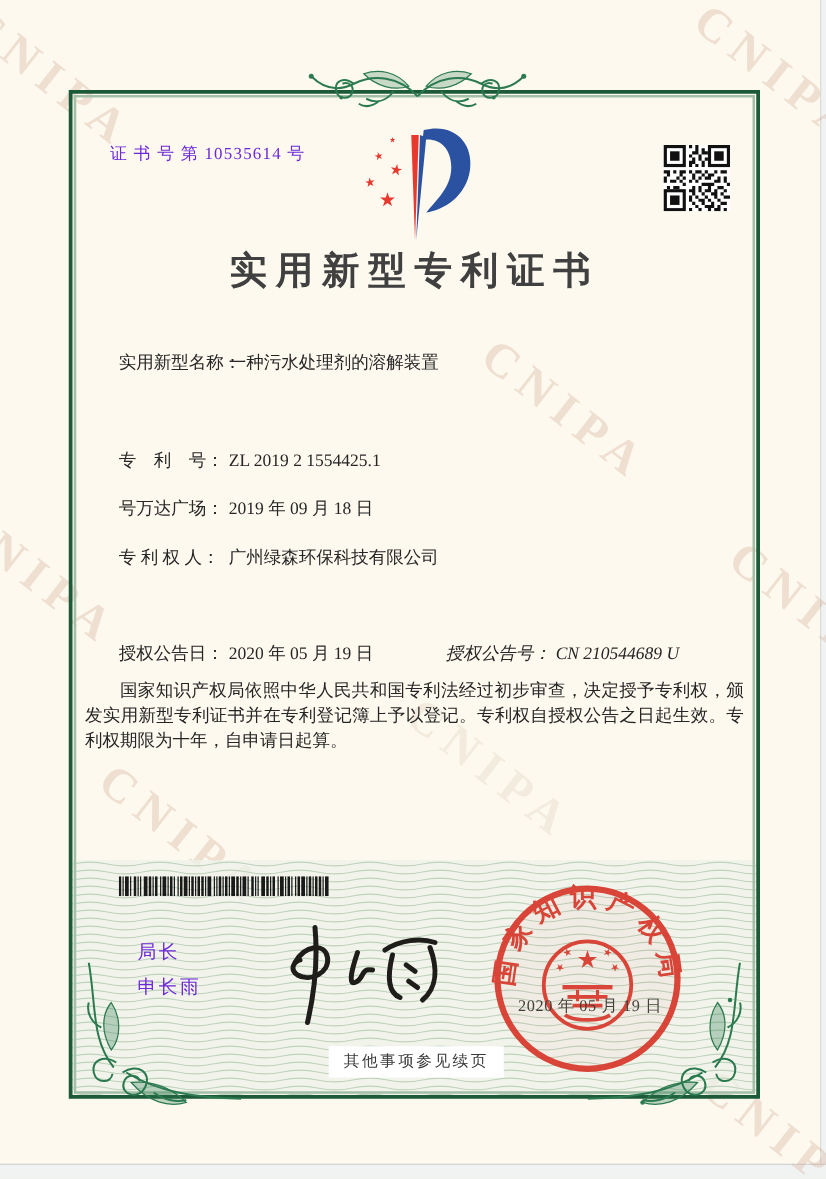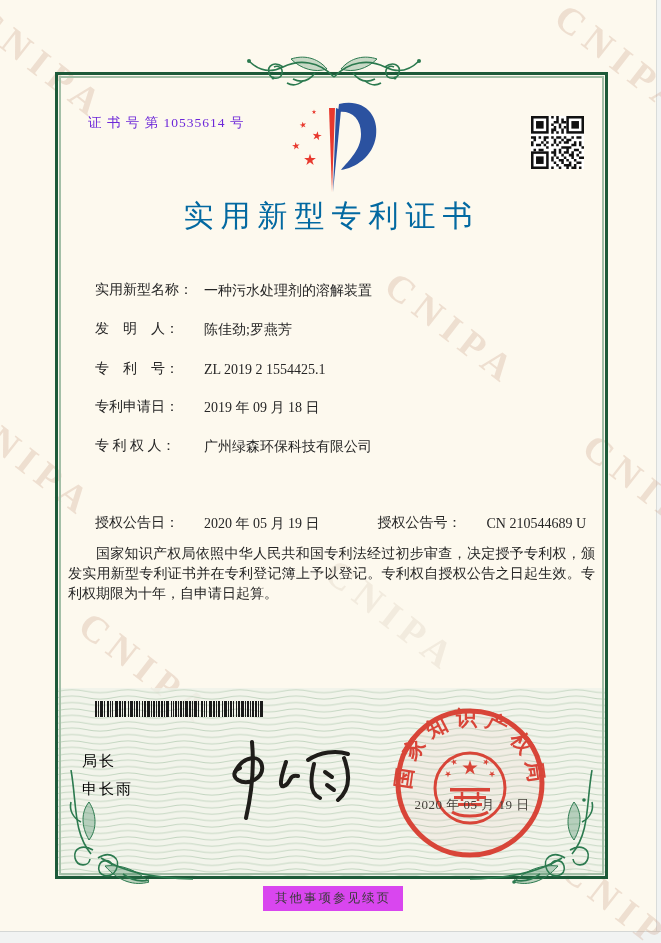--- a/index.html
+++ b/index.html
@@ -16,38 +16,38 @@
   .wm.faint{color:rgba(195,170,150,0.18);}
 
   
   .frame{position:absolute;left:55px;top:72px;width:547px;height:801px;border:3px solid #1d5a39;z-index:2;}
   .frame-inner{position:absolute;left:1px;top:1px;right:1px;bottom:1px;border:2px solid #a3bfa7;}
   .waves{position:absolute;left:58px;top:688px;width:547px;height:189px;z-index:1;}
 
   .content{position:absolute;z-index:3;color:#262626;}
 
   .cert-no{left:88px;top:114px;font-size:13.5px;letter-spacing:1px;color:#6d28d9;}
-  .title{left:55px;top:196px;width:553px;text-align:center;font-size:30px;font-weight:normal;
-         letter-spacing:7px;color:#0369a1;}
+  .title{left:55px;top:196px;width:553px;text-align:center;font-size:30px;font-weight:bold;
+         letter-spacing:7px;color:#404040;}
 
   .field-row{left:95px;font-size:14px;white-space:nowrap;}
   .flabel{display:inline-block;width:88px;white-space:pre;}
-  .fvalue{margin-left:21px;white-space:pre-line;display:inline-block;vertical-align:top;line-height:19px;}
-  .grant-pair{margin-left:58px;}
+  .fvalue{margin-left:0;white-space:pre-line;display:inline-block;vertical-align:top;line-height:19px;}
+  .grant-pair{margin-left:58px;font-style:italic;}
 
   .legal{left:68px;top:544px;width:527px;font-size:14px;line-height:20px;text-align:justify;color:#252525;}
   .legal p{margin:0;text-indent:2em;font-family:Liberation Mono, monospace;}
 
-  .director{left:82px;font-size:15px;color:#000000;letter-spacing:2px;}
+  .director{left:110px;font-size:15px;color:#6d28d9;letter-spacing:2px;}
   .sig{position:absolute;left:208px;top:736px;z-index:4;}
   .seal{position:absolute;left:392px;top:704px;z-index:5;}
   .seal-date{left:396px;top:796px;width:152px;text-align:center;font-size:13px;color:#433f39;
              letter-spacing:0.5px;z-index:6;}
   .page-info{left:55px;top:853px;width:553px;text-align:center;font-size:12.5px;color:#333;letter-spacing:1px;}
-  .cont-note{position:absolute;left:263px;top:886px;z-index:3;background:#d946ef;padding:4px 12px;
+  .cont-note{position:absolute;left:263px;top:837px;z-index:3;background:#ffffff;padding:4px 12px;
              font-size:12.5px;color:#3a3a3a;letter-spacing:2px;}
 
   .ornament{position:absolute;z-index:4;}
   .logo{position:absolute;left:283px;top:98px;z-index:3;}
   .qr{position:absolute;left:529px;top:116px;z-index:3;}
   .barcode{position:absolute;left:95px;top:701px;z-index:3;}
 </style>
 </head>
 <body>
 
@@ -159,28 +159,25 @@
                  M9,18h1v1h-1z M12,18h1v1h-1z M15,18h1v2h-1z M18,18h2v1h-2z M10,19h1v1h-1z M13,19h2v1h-2z M17,19h1v1h-1z
                  M8,20h1v1h-1z M11,20h1v1h-1z M14,20h1v1h-1z M16,20h2v1h-2z M19,20h1v1h-1z"></path>
       </g>
     </svg>
 
     <div class="content title" style="position:absolute">实用新型专利证书</div>
 
     <div class="content field-row" style="position:absolute;top:281px">
       <span class="flabel">实用新型名称：</span><span class="fvalue">一种污水处理剂的溶解装置</span>
     </div>
-    <div class="content field-row" style="position:absolute;top:320px">
-      <span class="flabel">发　明　人：</span><span class="fvalue">陈佳劲;罗燕芳</span>
-    </div>
     <div class="content field-row" style="position:absolute;top:360px">
       <span class="flabel">专　利　号：</span><span class="fvalue">ZL 2019 2 1554425.1</span>
     </div>
     <div class="content field-row" style="position:absolute;top:398px">
-      <span class="flabel">专利申请日：</span><span class="fvalue">2019 年 09 月 18 日</span>
+      <span class="flabel">号万达广场：</span><span class="fvalue">2019 年 09 月 18 日</span>
     </div>
     <div class="content field-row" style="position:absolute;top:437px">
       <span class="flabel">专 利 权 人：</span><span class="fvalue">广州绿森环保科技有限公司</span>
     </div>
     <div class="content field-row" style="position:absolute;top:514px">
       <span class="flabel">授权公告日：</span><span class="fvalue">2020 年 05 月 19 日</span><span class="grant-pair"><span class="flabel">授权公告号：</span><span class="fvalue">CN 210544689 U</span></span>
     </div>
 
     <div class="content legal" style="position:absolute">
       <p>国家知识产权局依照中华人民共和国专利法经过初步审查，决定授予专利权，颁发实用新型专利证书并在专利登记簿上予以登记。专利权自授权公告之日起生效。专利权期限为十年，自申请日起算。</p>

